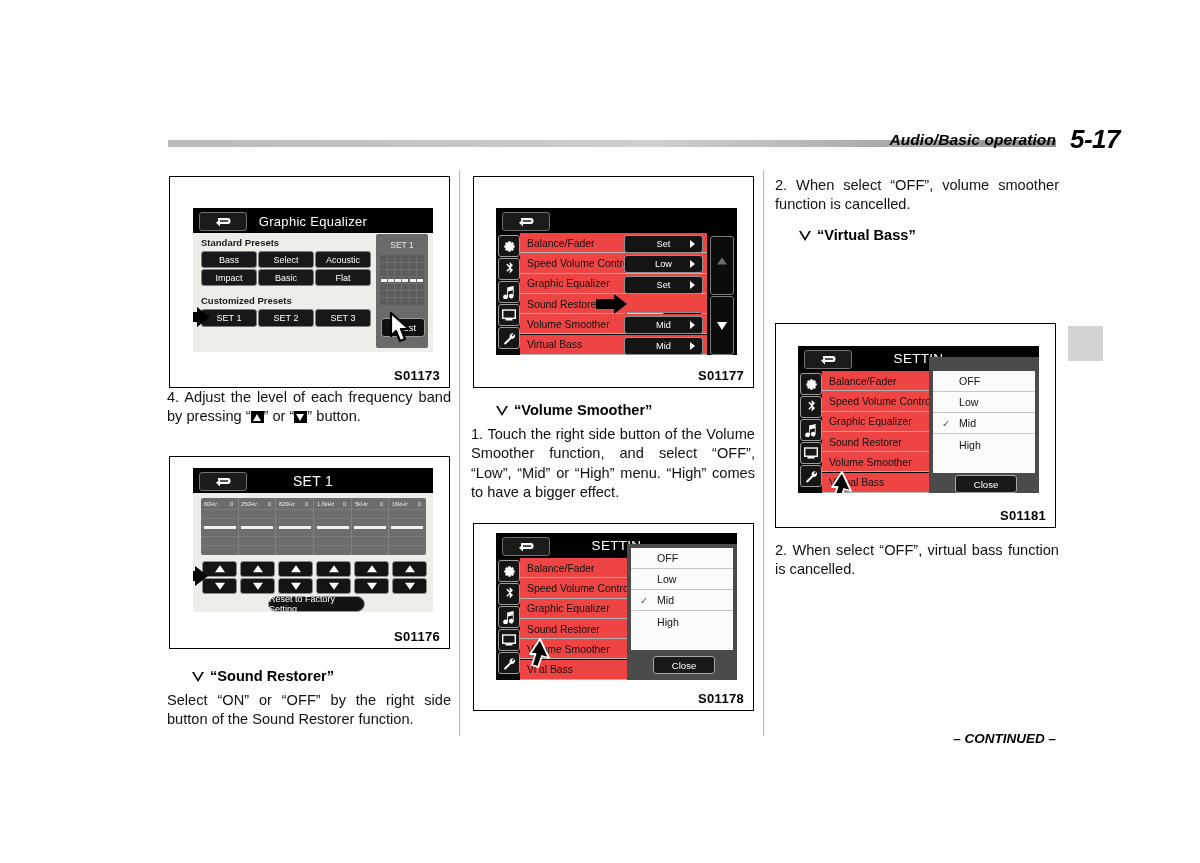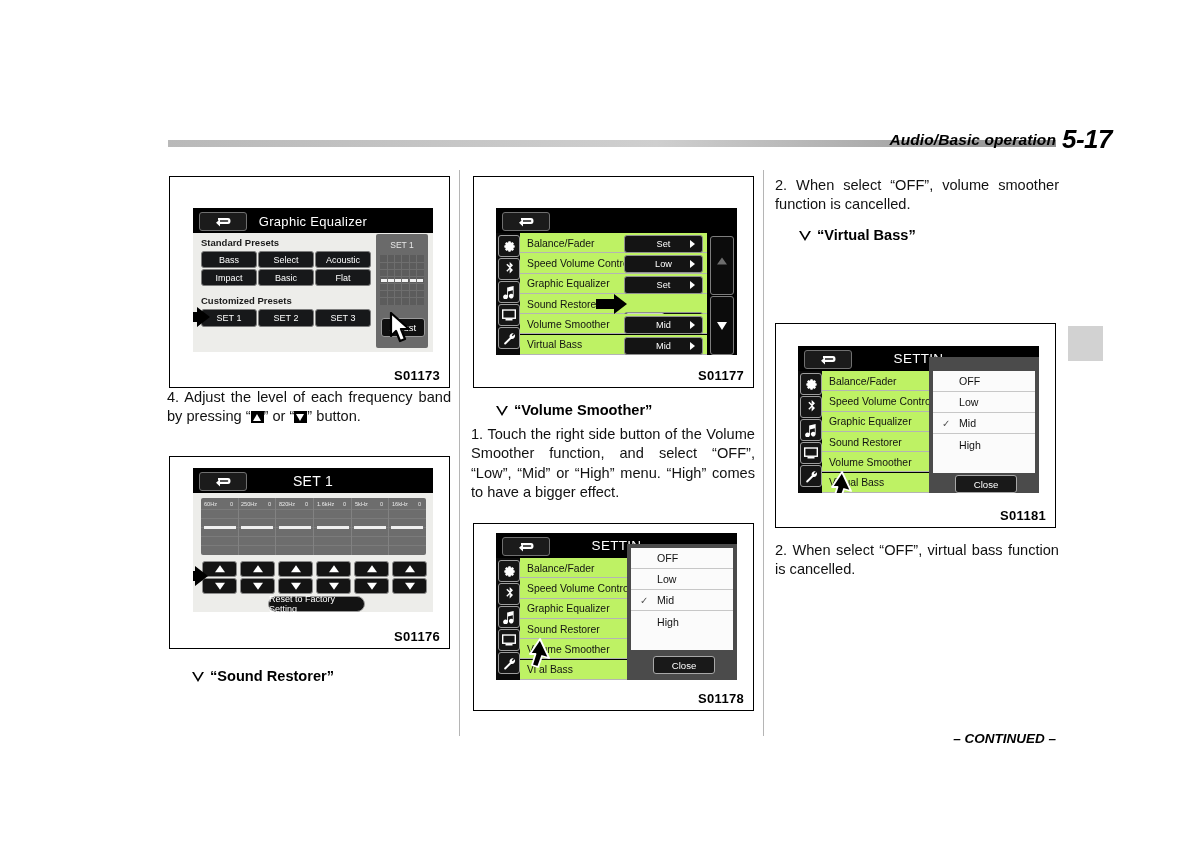--- a/index.html
+++ b/index.html
@@ -4,21 +4,21 @@
 <style>
   html,body{margin:0;padding:0;background:#ffffff;}
   body{width:1200px;height:863px;position:relative;font-family:"Liberation Sans",sans-serif;color:#000;}
   .page{position:absolute;left:0;top:0;width:1200px;height:863px;}
 
   
   .hdr-rule{position:absolute;left:168px;top:140px;width:888px;height:7px;
     background:linear-gradient(to right,#b9b9b9 0%,#cfcfcf 55%,#8f8f8f 100%);}
   .hdr-text{position:absolute;right:144px;top:131px;font-size:15.5px;font-style:italic;font-weight:bold;
     letter-spacing:.1px;white-space:nowrap;}
-  .hdr-page{position:absolute;right:88px;top:124px;font-size:26px;font-weight:bold;font-style:italic;
+  .hdr-page{position:absolute;right:80px;top:124px;font-size:26px;font-weight:bold;font-style:italic;
     letter-spacing:-.5px;white-space:nowrap;text-align:center;}
 
   
   .thumbtab{position:absolute;left:1068px;top:326px;width:35px;height:35px;background:#d2d2d2;}
 
   
   .divider{position:absolute;width:1px;background:#b5b5b5;}
   .div1{left:459px;top:170px;height:566px;}
   .div2{left:763px;top:170px;height:566px;}
 
@@ -78,21 +78,21 @@
   .arwbtn.up i{transform:translate(-50%,-55%);border-left:5px solid transparent;border-right:5px solid transparent;border-bottom:7px solid #fff;}
   .arwbtn.dn i{transform:translate(-50%,-45%);border-left:5px solid transparent;border-right:5px solid transparent;border-top:7px solid #fff;}
   .resetbtn{position:absolute;background:#131313;border:1px solid #9b9b9b;border-radius:8px;color:#fff;
     font-size:9px;display:flex;align-items:center;justify-content:center;}
 
   
   .sb{position:absolute;left:0;background:#0a0a0a;}
   .sbi{position:absolute;background:#161616;border:1px solid #9d9d9d;border-radius:3px;
     display:flex;align-items:center;justify-content:center;}
   .rows{position:absolute;}
-  .srow{position:absolute;left:0;width:100%;background:#bef264;border-bottom:1px solid #b4b4b4;box-sizing:border-box;}
+  .srow{position:absolute;left:0;width:100%;background:#ef4444;border-bottom:1px solid #b4b4b4;box-sizing:border-box;}
   .srow .rl{position:absolute;left:7px;top:50%;transform:translateY(-50%);font-size:10.4px;color:#121212;white-space:nowrap;}
   .valbtn{position:absolute;background:#141414;border:1px solid #8f8f8f;border-radius:3px;color:#fff;}
   .valbtn .vt{position:absolute;left:0;top:50%;transform:translateY(-50%);width:100%;text-align:center;font-size:9.2px;}
   .valbtn .car{position:absolute;right:7px;top:50%;transform:translateY(-50%);width:0;height:0;
     border-top:4px solid transparent;border-bottom:4px solid transparent;border-left:5.5px solid #fff;}
   .onoff{position:absolute;background:#141414;border:1px solid #8f8f8f;border-radius:3px;display:flex;}
   .onoff .seg{flex:1;display:flex;align-items:center;justify-content:center;font-size:9.2px;color:#fff;}
   .onoff .seg.sel{background:#3d3d3d;border:1px solid #cfcfcf;border-radius:3px;box-sizing:border-box;}
   .scr{position:absolute;background:#0c0c0c;border:1px solid #7d7d7d;border-radius:3px;}
   .scr i{position:absolute;left:50%;width:0;height:0;}
@@ -283,20 +283,21 @@
           <path d="M0 5 L18 5 L18 0 L31 10 L18 20 L18 15 L0 15 Z" fill="#000"></path>
         </svg>
       </div>
     </div>
     <div class="figcode">S01176</div>
   </div>
 
   <div class="sect" style="left:192px;top:668px;">
     <span class="tri-hollow"></span><span>“Sound Restorer”</span>
   </div>
+  <div class="txt" style="left:167px;top:691px;width:284px;">Select “ON” or “OFF” by the right side button of the Sound Restorer function.</div>
 
   <div class="figbox" style="left:473px;top:176px;width:281px;height:212px;">
     <div class="screen" style="left:22px;top:31px;width:241px;height:147px;background:#000;">
       <div class="backbtn" style="left:6px;top:4px;width:46px;height:17px;">
         <svg width="17" height="12" viewBox="0 0 17 12">
           <path d="M3 2 L13 2 Q15.5 2 15.5 5 Q15.5 8 13 8 L5 8 L5 10.5 L1 6.8 L5 3.2 L5 5.8 L12.6 5.8 Q13.3 5.8 13.3 5 Q13.3 4.2 12.6 4.2 L3 4.2 Z" fill="#fff"></path>
         </svg>
       </div>
 
       <div class="sb" style="top:25px;width:24px;height:122px;">

